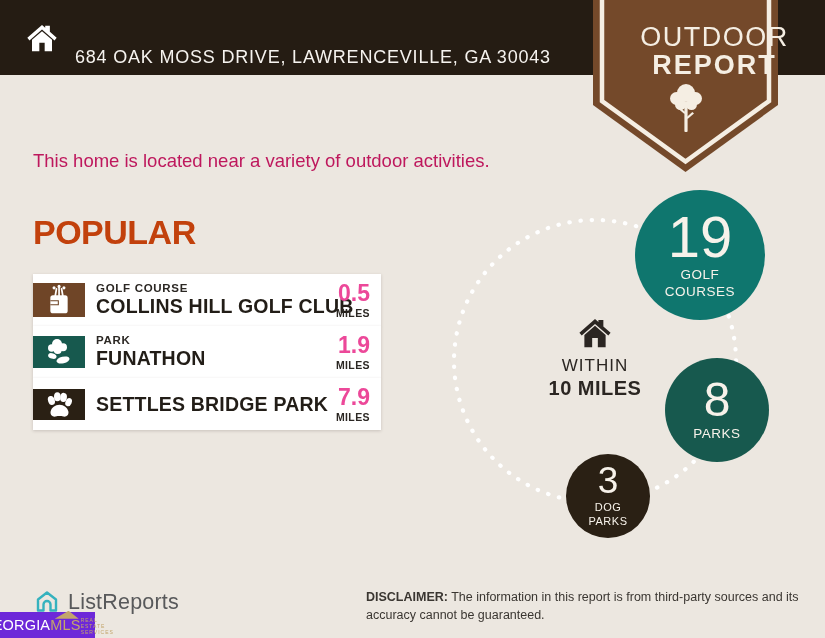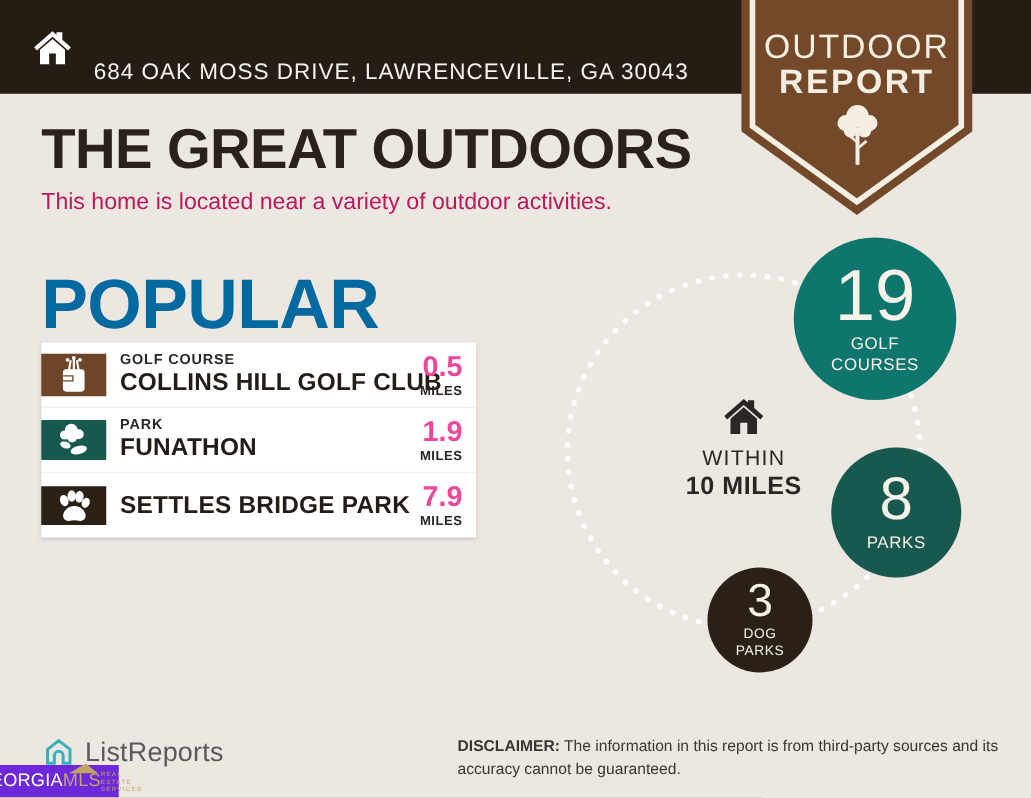--- a/index.html
+++ b/index.html
@@ -12,34 +12,34 @@
     position:absolute; left:0; top:0; width:825px; height:75px;
     background:#251C13; display:flex; align-items:center; z-index:4;
   }
   .topbar .home-ic{margin-left:26px; width:32px; height:30px; flex:0 0 auto;}
   .topbar .addr{
     margin-left:17px; color:#F6F3EF; font-size:18px; letter-spacing:.8px; font-weight:400;margin-top:40px;
   }
   
   .badge{position:absolute; left:593px; top:0; width:185px; height:174px; z-index:6;}
   .badge svg{position:absolute; left:0; top:0;}
-  .badge .btxt{position:absolute; left:0; top:24px; width:100%; text-align:center; color:#F5EEE3;}
+  .badge .btxt{position:absolute; left:0; top:24px; width:100%; text-align:center; color:#F5EEE3;padding-left:29px;}
   .badge .b1{font-size:27px; font-weight:400; letter-spacing:1.5px; line-height:1;}
   .badge .b2{font-size:27px; font-weight:700; letter-spacing:2px; line-height:1.05;}
   .badge .tree{position:absolute; left:50%; top:82px; transform:translateX(-50%);}
   
   .title{
     position:absolute; left:33px; top:96px; font-size:45px; font-weight:700;
     letter-spacing:-.5px; color:#2A211C; line-height:1;
   }
   .subtitle{position:absolute; left:33px; top:150px; font-size:18.5px; color:#be185d;}
   
   .popular-h{
-    position:absolute; left:33px; top:215px; font-size:56px; font-weight:700;
-    letter-spacing:-.5px; color:#0369a1; line-height:1;
+    position:absolute; left:33px; top:215px; font-size:34px; font-weight:700;
+    letter-spacing:-.5px; color:#c2410c; line-height:1;
   }
   .cards{position:absolute; left:33px; top:274px; width:348px; z-index:2;}
   .card{
     display:flex; align-items:center; height:52px; margin-bottom:0;
     background:#FFFFFF; box-shadow:0 1px 3px rgba(40,30,20,.18);
   }
   .tile{width:52px; flex:0 0 52px; display:flex; align-items:center; justify-content:center;}
   .card .info{flex:1; display:flex; flex-direction:column; justify-content:center; padding-left:11px; min-width:0;}
   .cat{font-size:11.5px; font-weight:700; letter-spacing:.7px; color:#2B2723;}
   .nm{font-size:19.5px; font-weight:700; letter-spacing:.2px; color:#221D17; margin-top:1px; white-space:nowrap;}
@@ -122,21 +122,20 @@
         <circle cx="30.5" cy="16.5" r="6.5"></circle>
         <circle cx="15.5" cy="22.5" r="5.5"></circle>
         <circle cx="26.5" cy="22.5" r="5.5"></circle>
         <rect x="19.4" y="20" width="3.2" height="30" rx="1"></rect>
         <path d="M19.4 32 L13 26.5 L14.6 25 L20.5 30.2 Z"></path>
         <path d="M22.6 37 L29 31.5 L27.4 30 L21.5 35.2 Z"></path>
       </g>
     </svg>
   </div>
 
-  <div class="title">THE GREAT OUTDOORS</div>
   <div class="subtitle">This home is located near a variety of outdoor activities.</div>
 
   <div class="popular-h">POPULAR</div>
 
   <div class="cards">
 
     <div class="card">
       <div class="tile" style="background: rgb(111, 69, 39);">
         <svg width="32" height="34" viewBox="0 0 48 50">
           <g fill="#FFFFFF">

